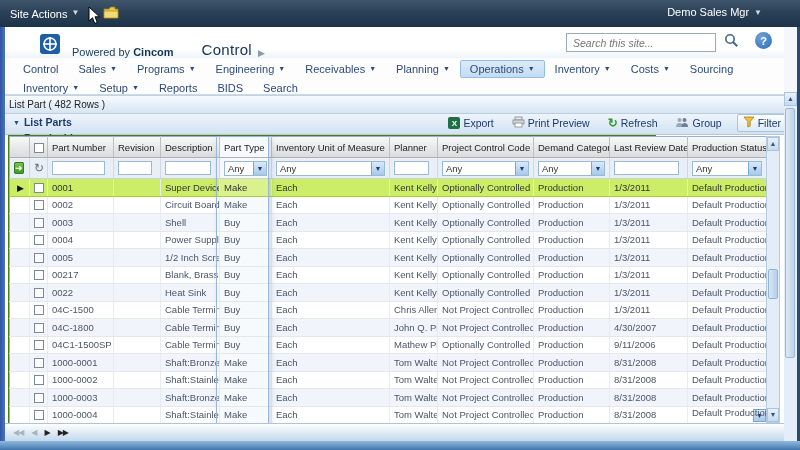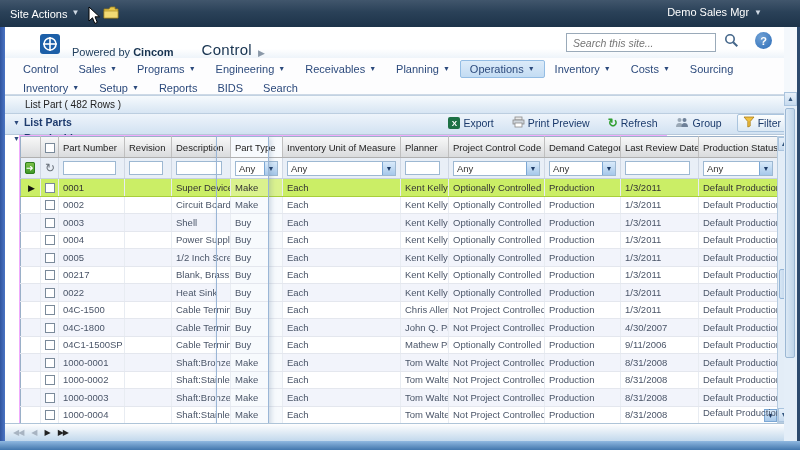--- a/index.html
+++ b/index.html
@@ -41,39 +41,39 @@
   .menurow { display:flex; align-items:center; padding-left:8px; height:17px; margin-top:2px; }
   .mi { display:flex; align-items:center; gap:4px; padding:2px 9px; color:#2c4a7c; cursor:pointer;
     border:1px solid transparent; border-radius:2px; white-space:nowrap; }
   .mi-arrow { font-size:7px; color:#2c4a7c; }
   .mi.active { background:linear-gradient(#dcebf9,#c3dcf3); border:1px solid #94bde4; }
 
   
   .listbar { position:absolute; left:5px; top:95px; width:792px; height:19px;
     background:linear-gradient(#f6fafd,#d7e5f3); border-top:1px solid #c2d2e2; border-bottom:1px solid #bccee0;
     display:flex; align-items:center; font-size:10px; color:#222; }
-  .listbar-title { padding-left:20px; }
+  .listbar-title { padding-left:4px; }
   .loadedwrap { position:absolute; right:16px; display:flex; align-items:center; gap:5px; }
   .collapse-arrow { color:#3b6eb5; font-size:9px; cursor:pointer; }
 
   
   .subtoolbar { position:absolute; left:5px; top:114px; width:792px; height:21px;
     background:linear-gradient(#eef4fb,#d2e2f2); border-bottom:1px solid #b6c8da;
     display:flex; align-items:flex-start; font-size:10.5px; }
   .viewbtn { display:flex; align-items:center; gap:4px; padding:2px 8px; color:#1e3c6e; font-weight:bold; cursor:pointer; }
   .viewbtn .varrow { font-size:7px; color:#2c4a7c; }
   .tools { position:absolute; right:10px; display:flex; align-items:center; }
   .tool { display:flex; align-items:center; gap:3px; color:#1a3a6b; margin-left:12px; cursor:pointer; padding:1px 3px; }
   .tool.boxed { border:1px solid #aac4de; background:linear-gradient(#fdfefe,#dce9f5); border-radius:2px; padding:1px 5px; }
   .xls-icon { width:12px; height:12px; background:#1e7145; color:#fff; font-size:8px; font-weight:bold;
     display:flex; align-items:center; justify-content:center; border-radius:2px; }
   .refresh-glyph { color:#2f9e2f; font-weight:bold; font-size:12px; line-height:10px; }
 
   
-  .gridarea { position:absolute; left:19px; top:135px; width:648px; height:288px; background:#f0abfc; }
+  .gridarea { position:absolute; left:8px; top:135px; width:648px; height:288px; background:#4d7c0f; }
   table.grid { border-collapse:collapse; table-layout:fixed; width:757px; margin-left:1px; margin-top:1px;
     font-size:9.5px; color:#4a5568; border:1px solid #9ab0c8; }
   table.grid th, table.grid td { overflow:hidden; white-space:nowrap; padding:0 0 0 4px; text-align:left; }
   tr.hdr { height:21px; background:linear-gradient(#f8f8f8,#d8dadc); }
   tr.hdr th { font-weight:normal; color:#222; border-right:1px solid #bfbfbf; border-bottom:1px solid #b0b0b0; }
   tr.flt { height:21px; background:#e9eff7; }
   tr.flt td { border-right:1px solid #d0d8e4; border-bottom:1px solid #c6d2e0; }
   tbody tr { height:17.5px; background:#fff; }
   tbody tr:nth-child(odd) { background:#f2f4fb; }
   tbody td { border-right:1px solid #e8ecf2; border-bottom:1px solid #e4e7ee; }

